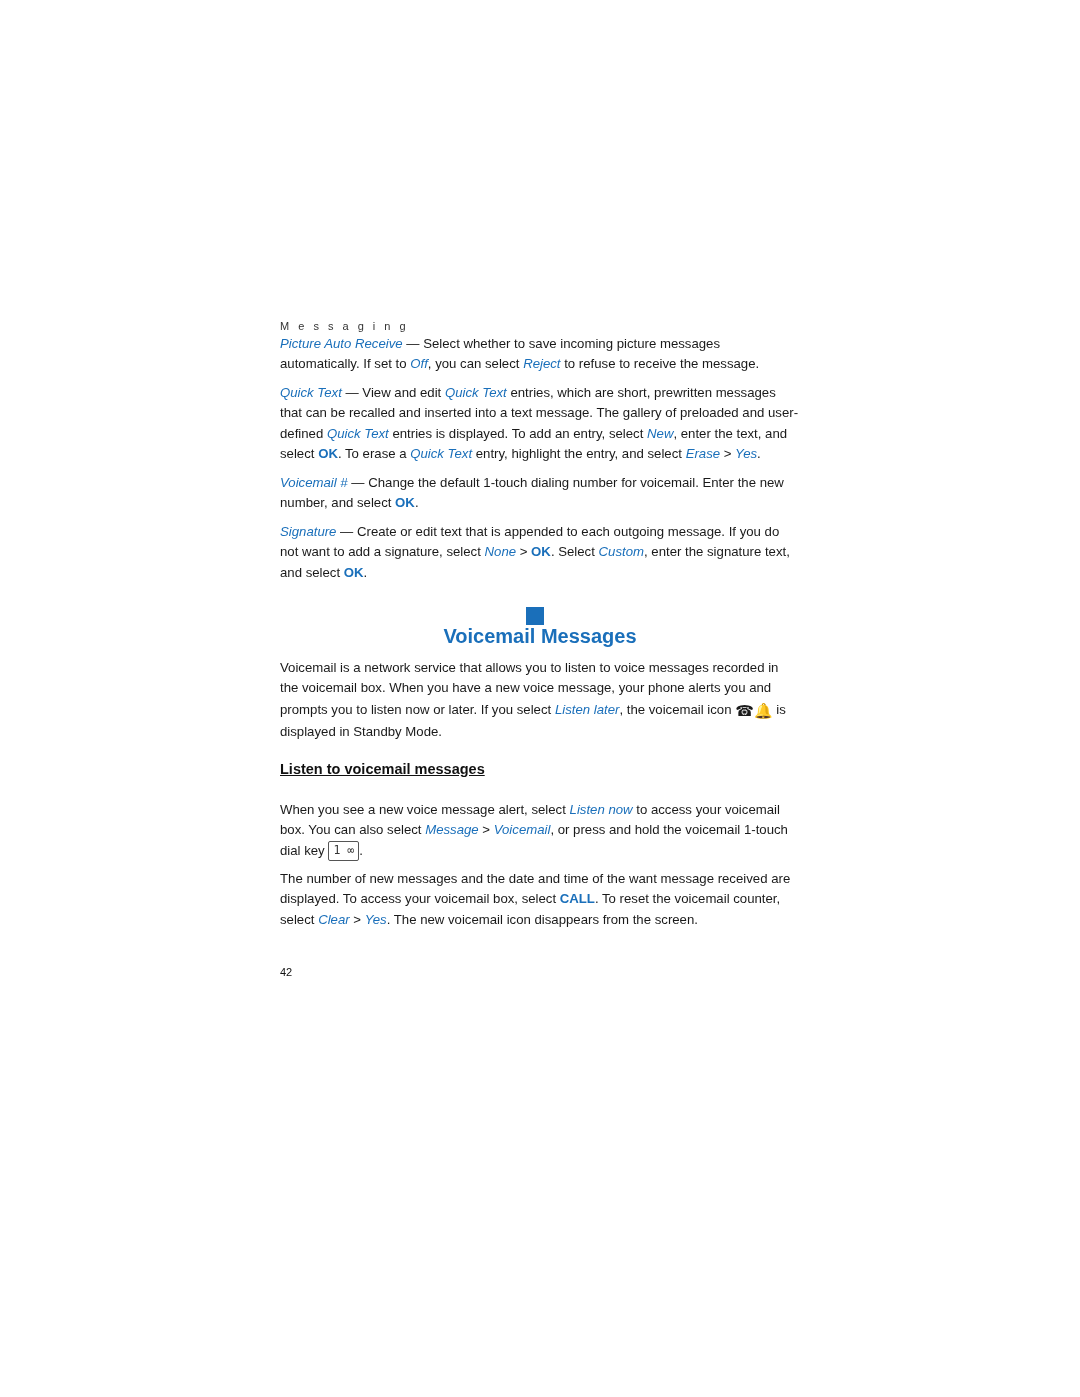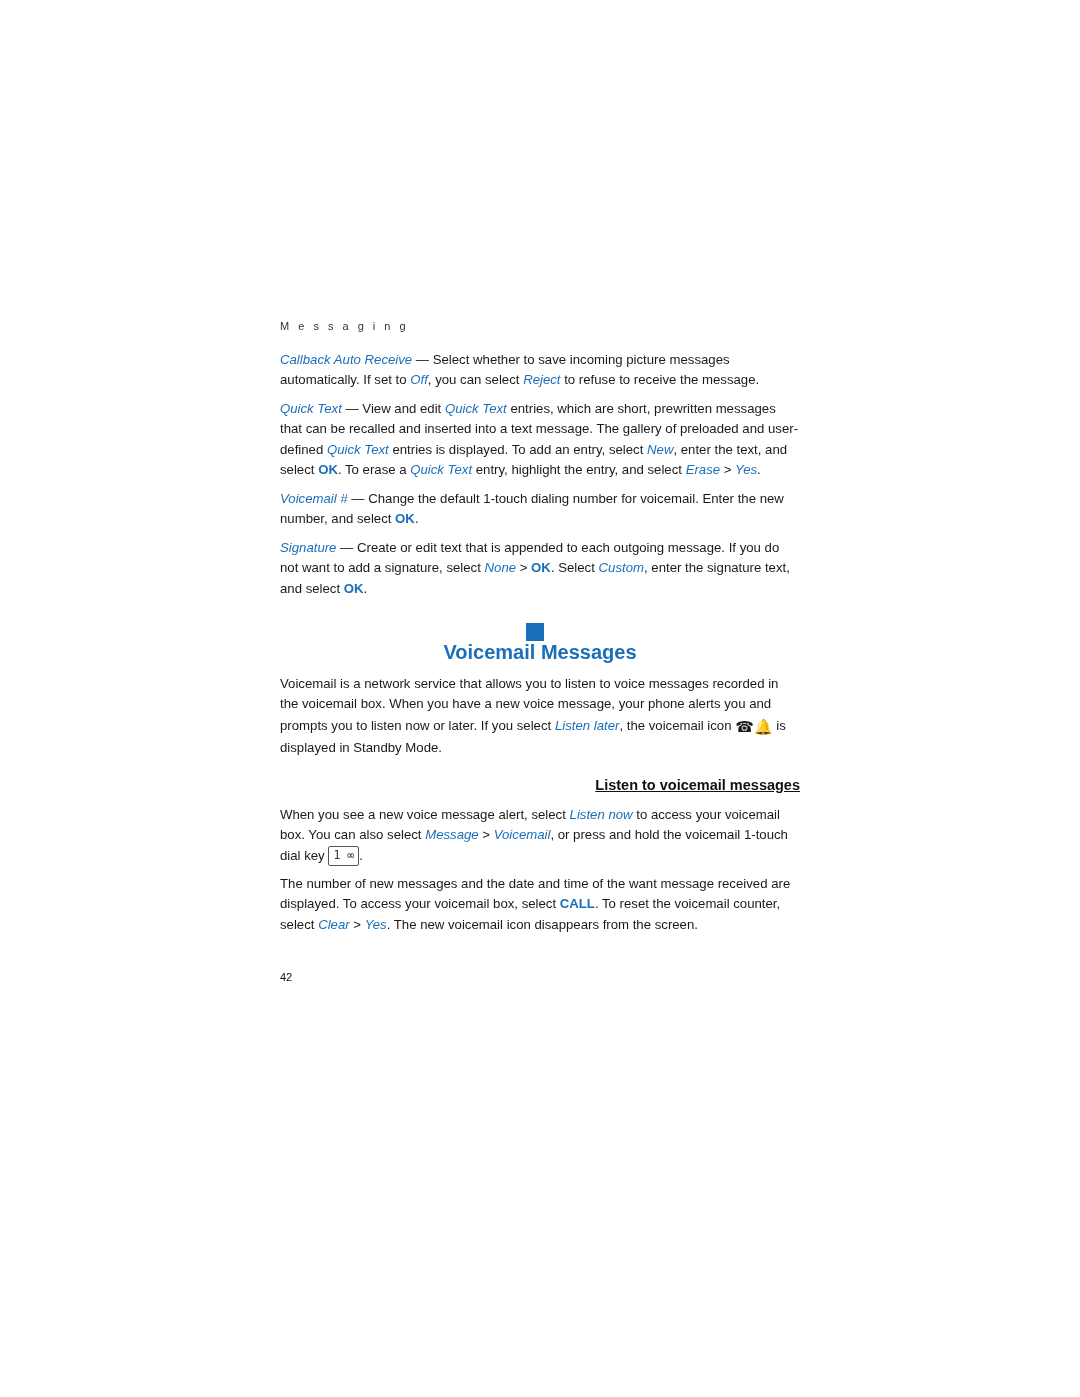--- a/index.html
+++ b/index.html
@@ -23,21 +23,21 @@
       background: #ffffff;
       padding: 320px 280px 100px 280px;
       position: relative;
     }
 
     .section-label {
       font-family: 'Arial', sans-serif;
       font-size: 11px;
       letter-spacing: 3px;
       color: #333333;
-      margin-bottom: 18px;
+      margin-bottom: 2px;
       font-weight: normal;
     }
 
     .blue-link {
       color: #1a6fba;
       font-style: italic;
     }
 
     .ok-text {
       color: #1a6fba;
@@ -78,22 +78,21 @@
       font-weight: bold;
       color: #1a6fba;
     }
 
     .sub-heading {
       font-size: 14.5px;
       font-weight: bold;
       text-decoration: underline;
       color: #111111;
       margin-top: 18px;
-      margin-bottom: 12px;
-      text-align: right;
+      margin-bottom: 23px;
     }
 
     .page-number {
       margin-top: 36px;
       font-size: 11px;
       color: #111111;
     }
 
     .key-box {
       display: inline-block;
@@ -113,21 +112,21 @@
     }
   </style>
 </head>
 <body>
 
 <div class="page-container">
 
   <div class="section-label">M e s s a g i n g</div>
 
   <div class="para-block">
-    <span class="blue-link">Callback Auto Receive</span><span> — Select whether to save incoming picture messages automatically. If set to </span><span class="blue-link">Off</span><span>, you can select </span><span class="blue-link">Reject</span><span> to refuse to receive the message.</span>
+    <span class="blue-link">Picture Auto Receive</span><span> — Select whether to save incoming picture messages automatically. If set to </span><span class="blue-link">Off</span><span>, you can select </span><span class="blue-link">Reject</span><span> to refuse to receive the message.</span>
   </div>
 
   <div class="para-block">
     <span class="blue-link">Quick Text</span><span> — View and edit </span><span class="blue-link">Quick Text</span><span> entries, which are short, prewritten messages that can be recalled and inserted into a text message. The gallery of preloaded and user-defined </span><span class="blue-link">Quick Text</span><span> entries is displayed. To add an entry, select </span><span class="blue-link">New</span><span>, enter the text, and select </span><span class="ok-text">OK</span><span>. To erase a </span><span class="blue-link">Quick Text</span><span> entry, highlight the entry, and select </span><span class="blue-link">Erase</span><span> &gt; </span><span class="blue-link">Yes</span><span>.</span>
   </div>
 
   <div class="para-block">
     <span class="blue-link">Voicemail #</span><span> — Change the default 1-touch dialing number for voicemail. Enter the new number, and select </span><span class="ok-text">OK</span><span>.</span>
   </div>
 

